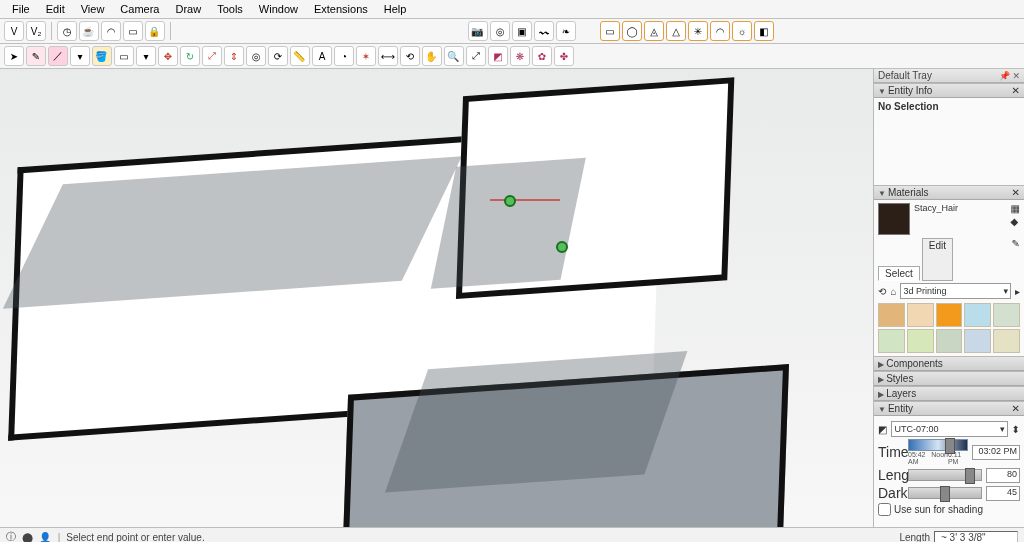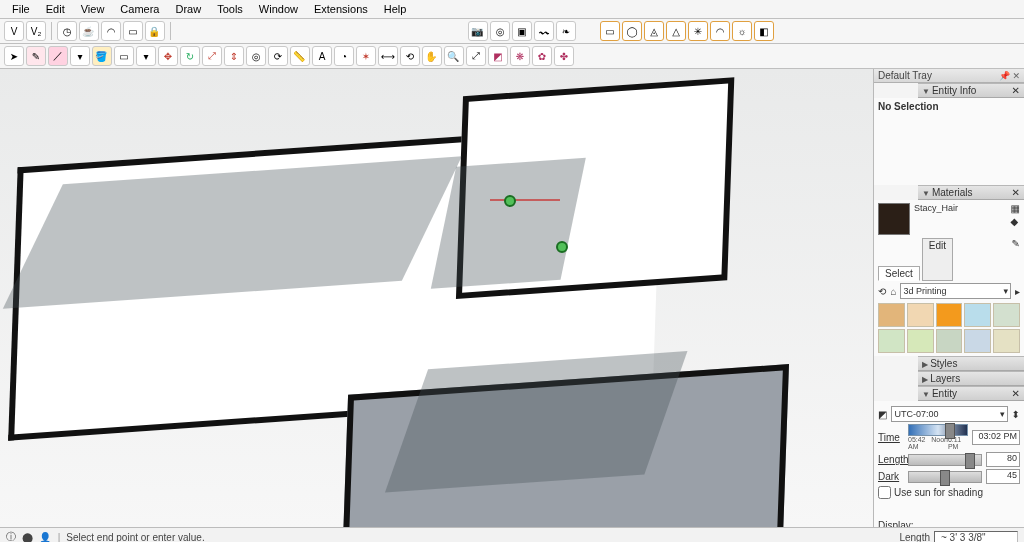--- a/index.html
+++ b/index.html
@@ -19,31 +19,31 @@
   .shadow{position:absolute;background:rgba(70,80,85,.35);pointer-events:none;}
   .s1{left:28px;top:50px;width:400px;height:120px;transform:skewX(-25deg);}
   .s2{left:440px;top:60px;width:130px;height:120px;transform:skewX(-10deg);}
   .s3{left:410px;top:260px;width:260px;height:120px;transform:skewX(-18deg);}
   .guide{position:absolute;left:490px;top:130px;width:70px;height:2px;background:rgba(200,50,50,.7);}
   .dot{position:absolute;width:8px;height:8px;border-radius:50%;background:#53c05a;border:2px solid #1a6e22;}
   .d1{left:504px;top:126px;} .d2{left:556px;top:172px;}
   
   .tray{width:150px;background:#f4f4f4;border-left:1px solid #b9b9b9;display:flex;flex-direction:column;overflow:hidden;}
   .trayhead{background:linear-gradient(#eaeaea,#d8d8d8);border-bottom:1px solid #b0b0b0;padding:1px 4px;display:flex;justify-content:space-between;align-items:center;font-size:10px;color:#444;}
-  .panelhead{background:linear-gradient(#e5e5e5,#cfcfcf);border-top:1px solid #b7b7b7;border-bottom:1px solid #a8a8a8;padding:1px 4px;font-size:10px;color:#333;display:flex;justify-content:space-between;align-items:center;margin-left:44px;}
+  .panelhead{background:linear-gradient(#e5e5e5,#cfcfcf);border-top:1px solid #b7b7b7;border-bottom:1px solid #a8a8a8;padding:1px 4px;font-size:10px;color:#333;display:flex;justify-content:space-between;align-items:center;}
   .panelhead .tri{font-size:8px;color:#555;margin-right:2px;}
   .panelbody{background:#fafafa;padding:3px 4px;font-size:10px;color:#333;}
   .matswatch{width:30px;height:30px;background:#2b1f17;border:1px solid #777;display:inline-block;vertical-align:middle;}
   .tabs{display:flex;gap:2px;margin-top:3px;}
   .tab{padding:1px 6px;border:1px solid #a9a9a9;background:#eee;font-size:10px;}
   .tab.active{background:#fff;border-bottom-color:#fff;margin-top:28px;}
   .colorgrid{display:grid;grid-template-columns:repeat(5,1fr);gap:2px;margin-top:4px;}
   .colorgrid div{height:22px;border:1px solid #c7bfa8;}
   .row{display:flex;align-items:center;gap:4px;margin:2px 0;}
-  .row label{width:26px;font-size:10px;text-decoration:underline;}
+  .row label{width:26px;font-size:14px;}
   .slider{flex:1;height:10px;background:linear-gradient(#ddd,#bbb);border:1px solid #999;position:relative;}
   .knob{position:absolute;top:-2px;width:8px;height:14px;background:#888;border:1px solid #555;}
   .numbox{width:30px;height:13px;border:1px solid #9a9a9a;background:#fff;font-size:9px;text-align:right;padding-right:2px;}
   .chk{display:flex;align-items:center;gap:3px;font-size:10px;margin:1px 0;}
   .chk input{margin:0;}
   .status{height:18px;border-top:1px solid #bcbcbc;background:#f2f2f2;display:flex;align-items:center;justify-content:space-between;padding:0 6px;font-size:10px;color:#444;}
   .status .right{display:flex;align-items:center;gap:4px;}
   .lenbox{border:1px inset #bbb;background:#fff;padding:0 6px;min-width:70px;}
   .pinrow{display:flex;justify-content:flex-end;gap:2px;}
   .pinrow span{font-size:9px;color:#666;}
@@ -190,20 +190,23 @@
           <div style="background: rgb(211, 224, 207);"></div>
           <div style="background: rgb(209, 229, 197);"></div>
           <div style="background: rgb(214, 232, 185);"></div>
           <div style="background: rgb(200, 214, 195);"></div>
           <div style="background: rgb(201, 216, 230);"></div>
           <div style="background: rgb(229, 225, 196);"></div>
         </div>
     </div>
 
     <div class="panelhead">
+        <span><span class="tri">▶</span><span>Components</span></span>
+      </div>
+    <div class="panelhead">
         <span><span class="tri">▶</span><span>Styles</span></span>
       </div>
     <div class="panelhead">
         <span><span class="tri">▶</span><span>Layers</span></span>
       </div>
 
     <div class="panelhead">
         <span><span class="tri">▼</span><span>Entity</span></span>
         <span>✕</span>
       </div>

